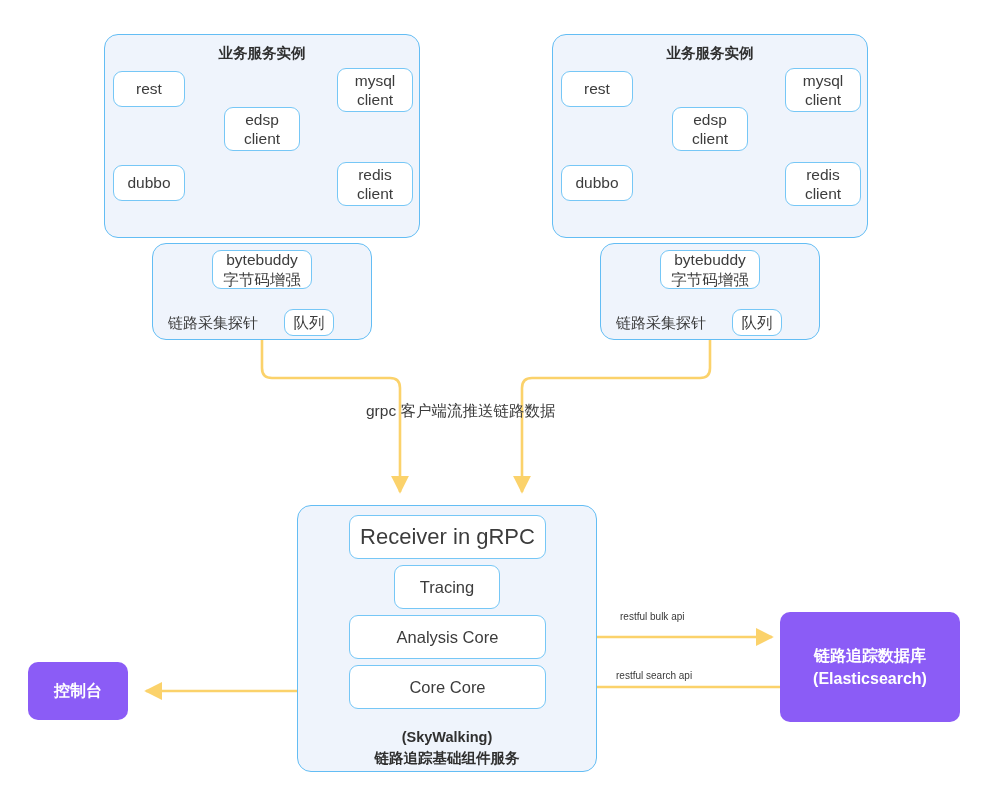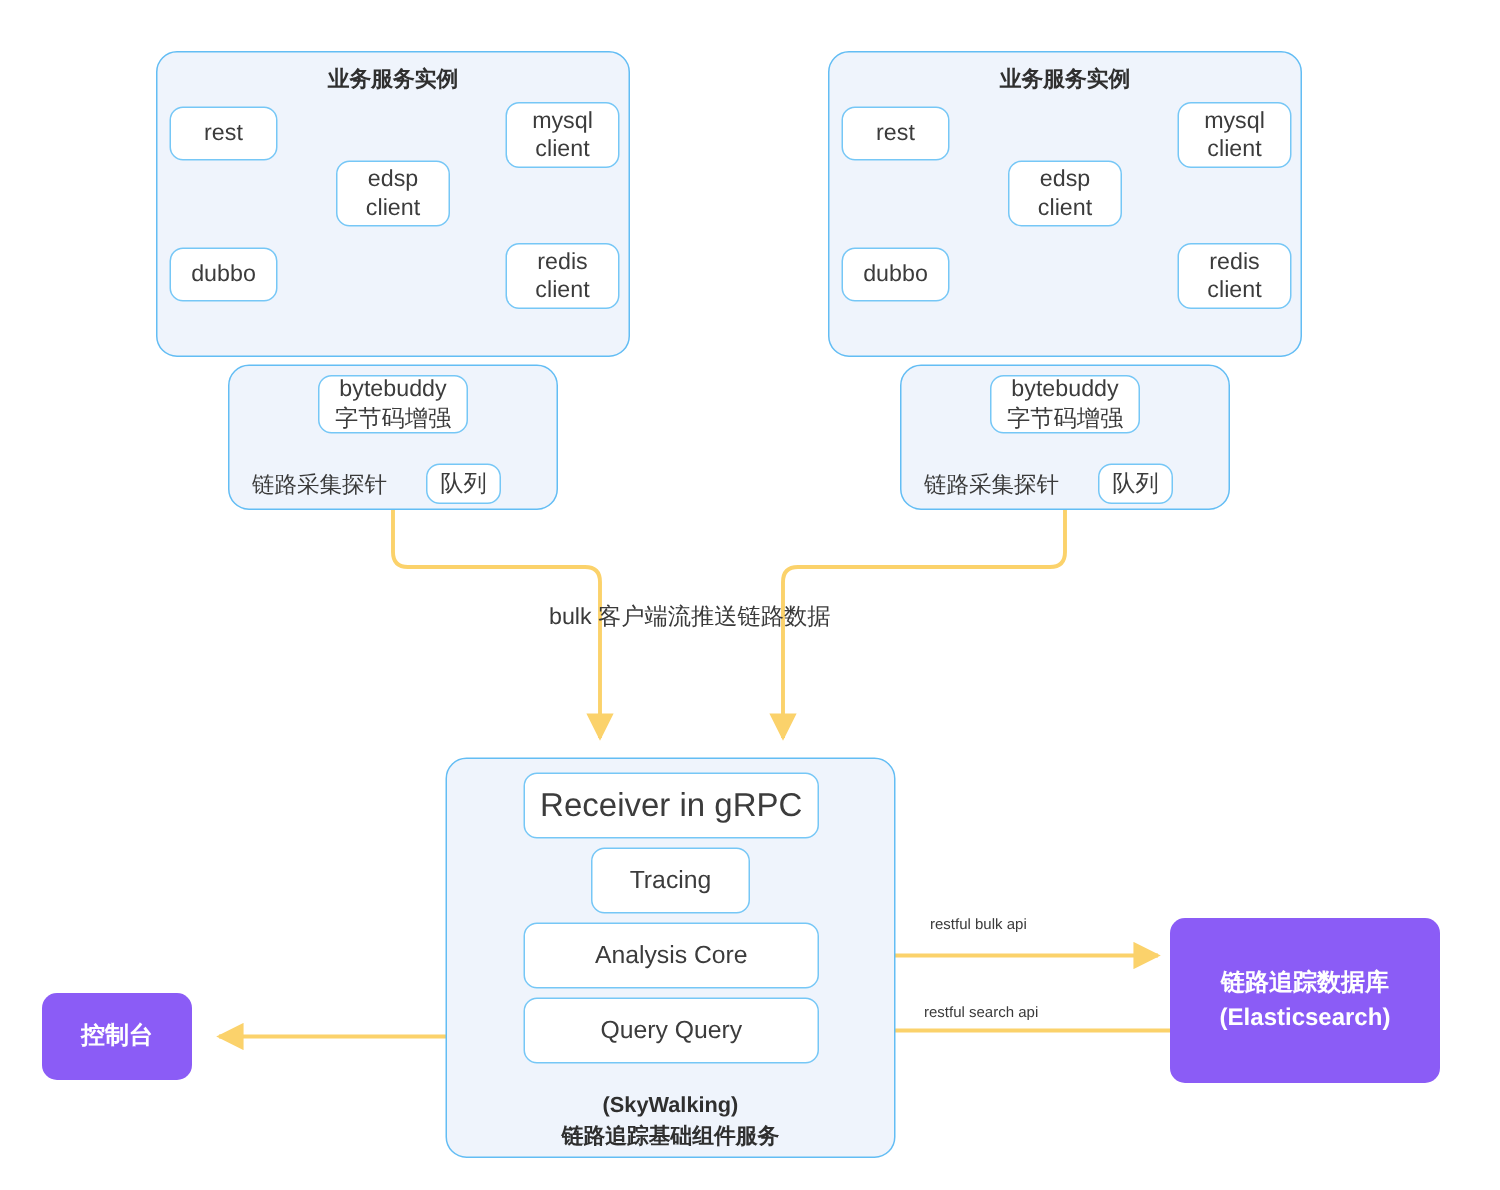--- a/index.html
+++ b/index.html
@@ -206,38 +206,38 @@
   <div class="node panel-outer" style="left:600px; top:243px; width:220px; height:97px;"></div>
   <div class="node chip two-line" style="left:660px; top:250px; width:100px; height:39px;">
     <span>bytebuddy</span>
     <span>字节码增强</span>
   </div>
   <div class="probe-label" style="left:616px; top:314px;">链路采集探针</div>
   <div class="node chip" style="left:732px; top:309px; width:50px; height:27px;">
     <span>队列</span>
   </div>
 
-  <div class="edge-label cn" style="left:366px; top:401px;">bulk 客户端流推送链路数据</div>
+  <div class="edge-label cn" style="left:366px; top:401px;">grpc 客户端流推送链路数据</div>
 
   <div class="node panel-outer" style="left:297px; top:505px; width:300px; height:267px;"></div>
 
   <div class="node chip" style="left:349px; top:515px; width:197px; height:44px; font-size:22px;">
     <span>Receiver in gRPC</span>
   </div>
 
   <div class="node chip" style="left:349px; top:615px; width:197px; height:44px; font-size:16.5px;">
     <span>Analysis Core</span>
   </div>
 
   <div class="node chip" style="left:394px; top:565px; width:106px; height:44px; font-size:16.5px;">
     <span>Tracing</span>
   </div>
 
   <div class="node chip" style="left:349px; top:665px; width:197px; height:44px; font-size:16.5px;">
-    <span>Query Query</span>
+    <span>Core Core</span>
   </div>
 
   <div class="panel-title" style="left:297px; top:727px; width:300px;">
     <div>(SkyWalking)</div>
     <div>链路追踪基础组件服务</div>
   </div>
 
   <div class="node solid-blue two-line" style="left:780px; top:612px; width:180px; height:110px; line-height:1.45;">
     <span>链路追踪数据库</span>
     <span>(Elasticsearch)</span>

